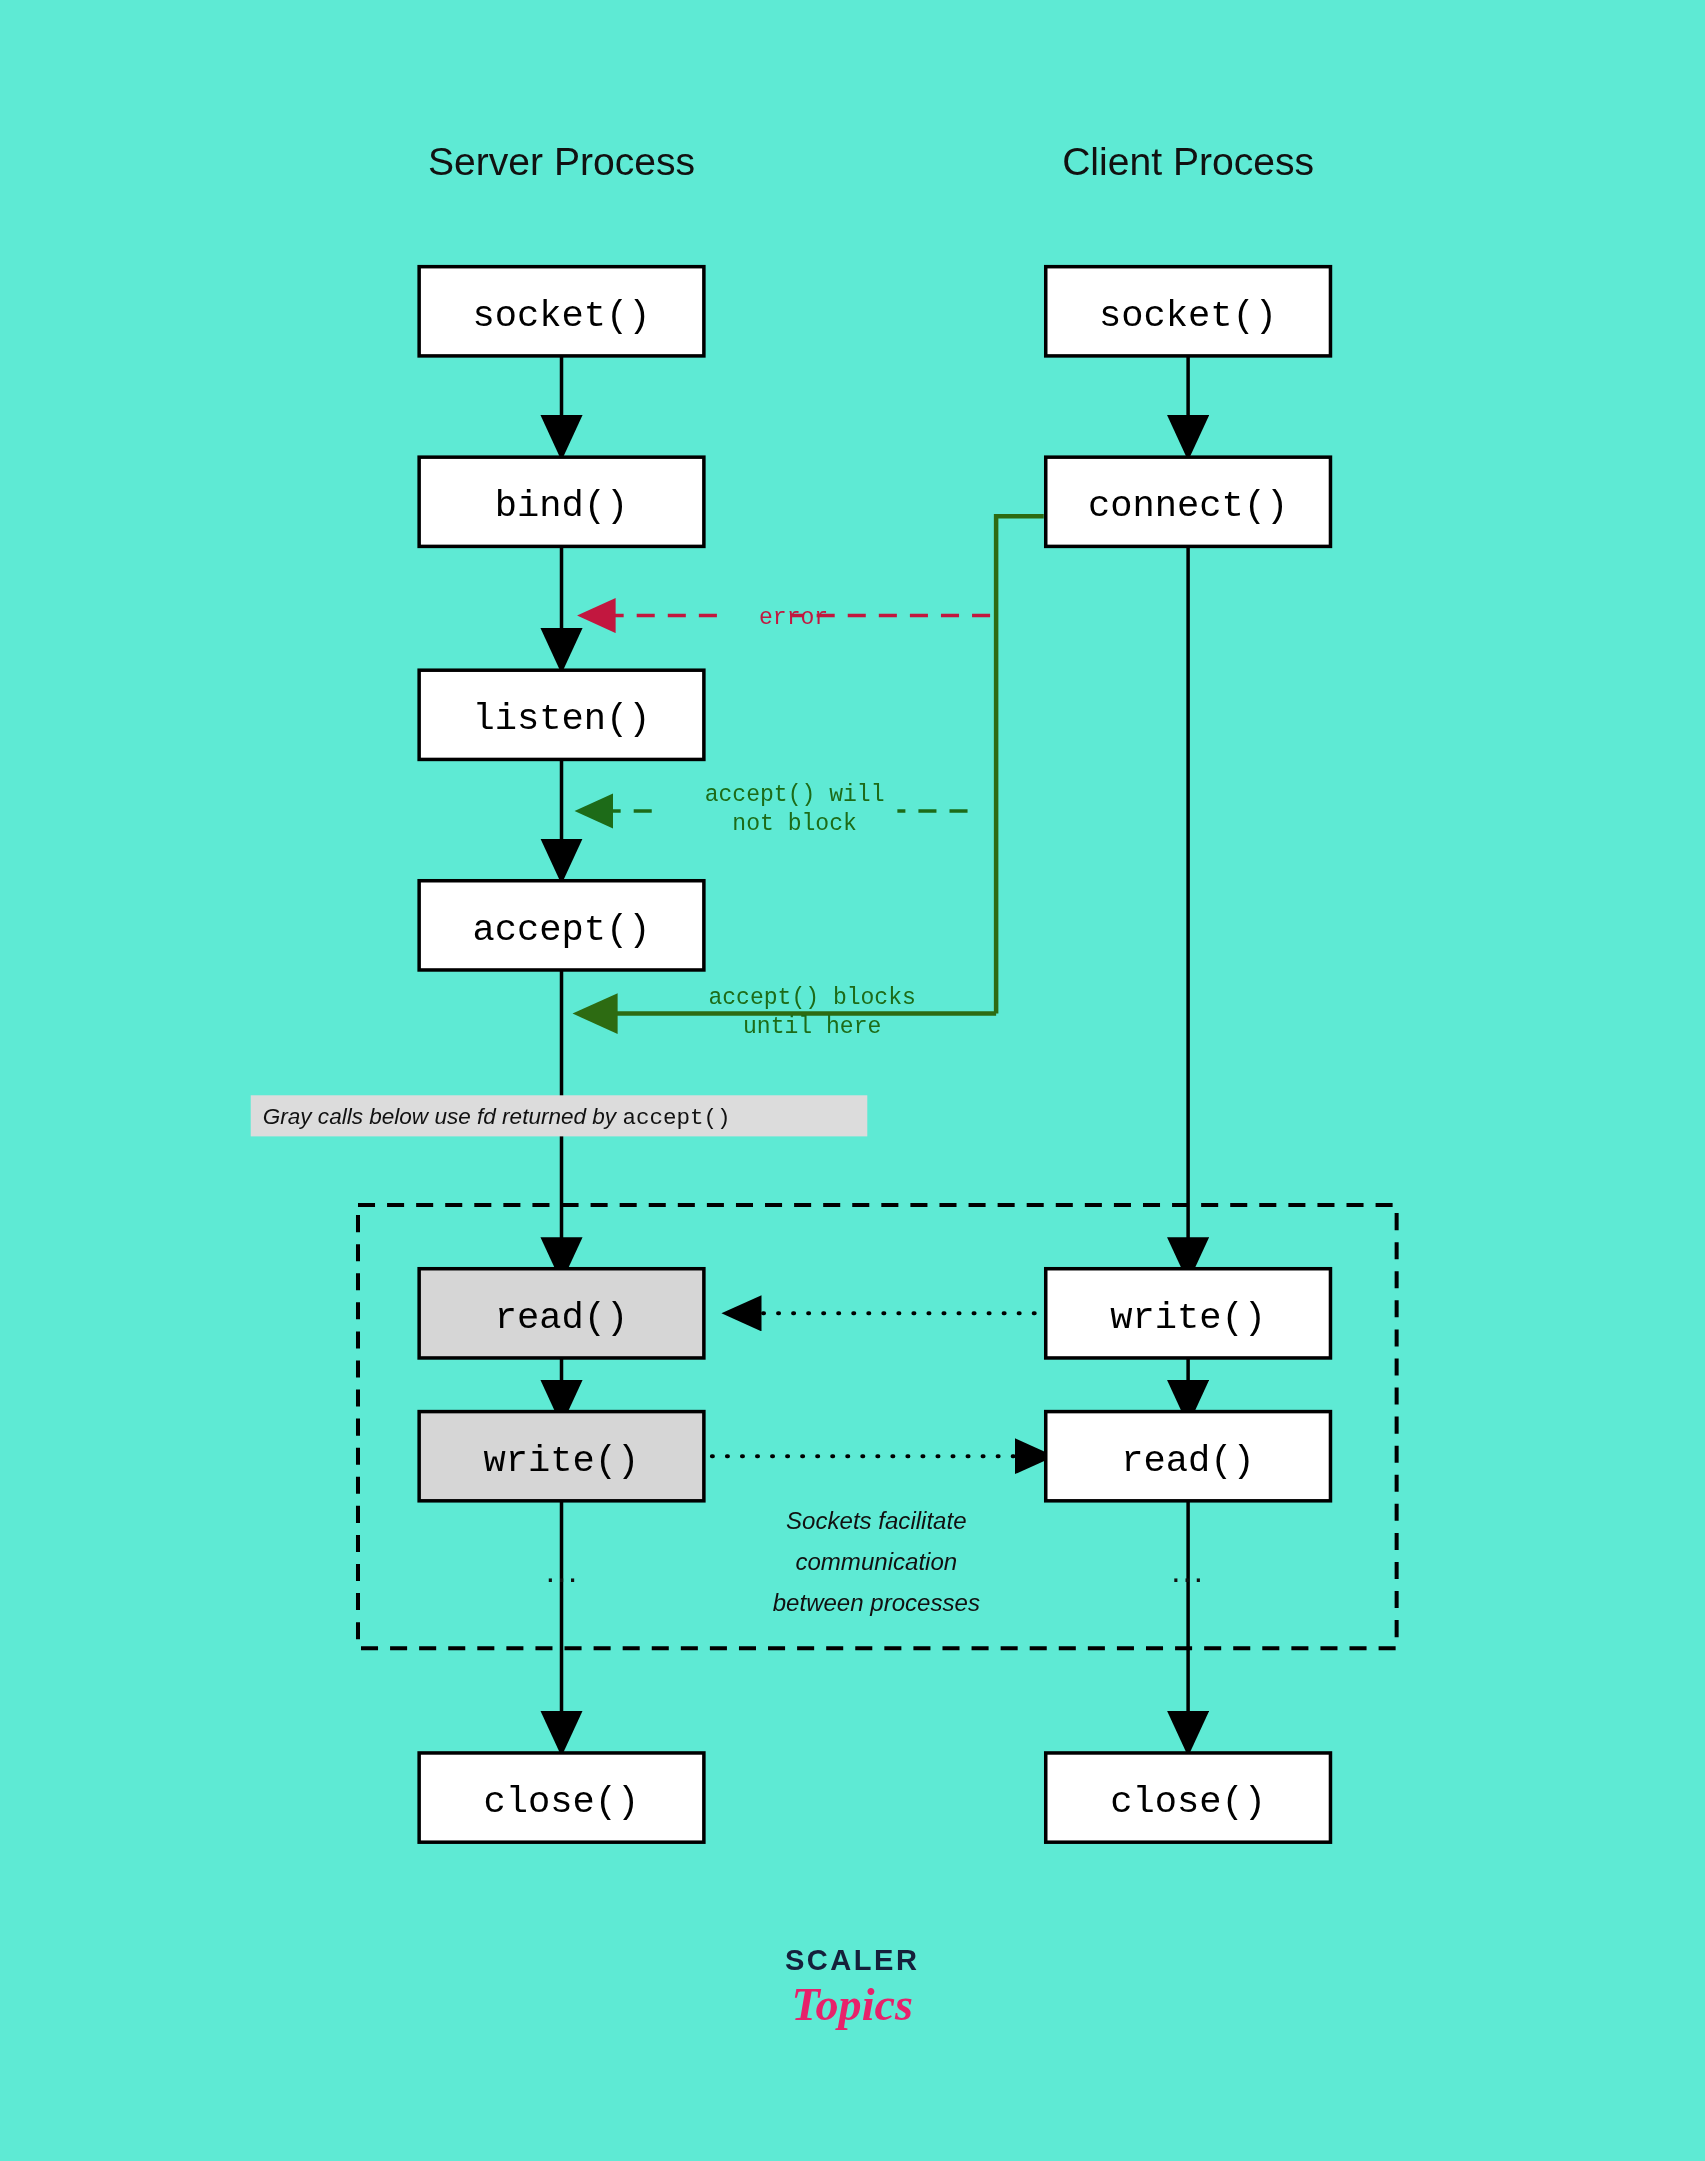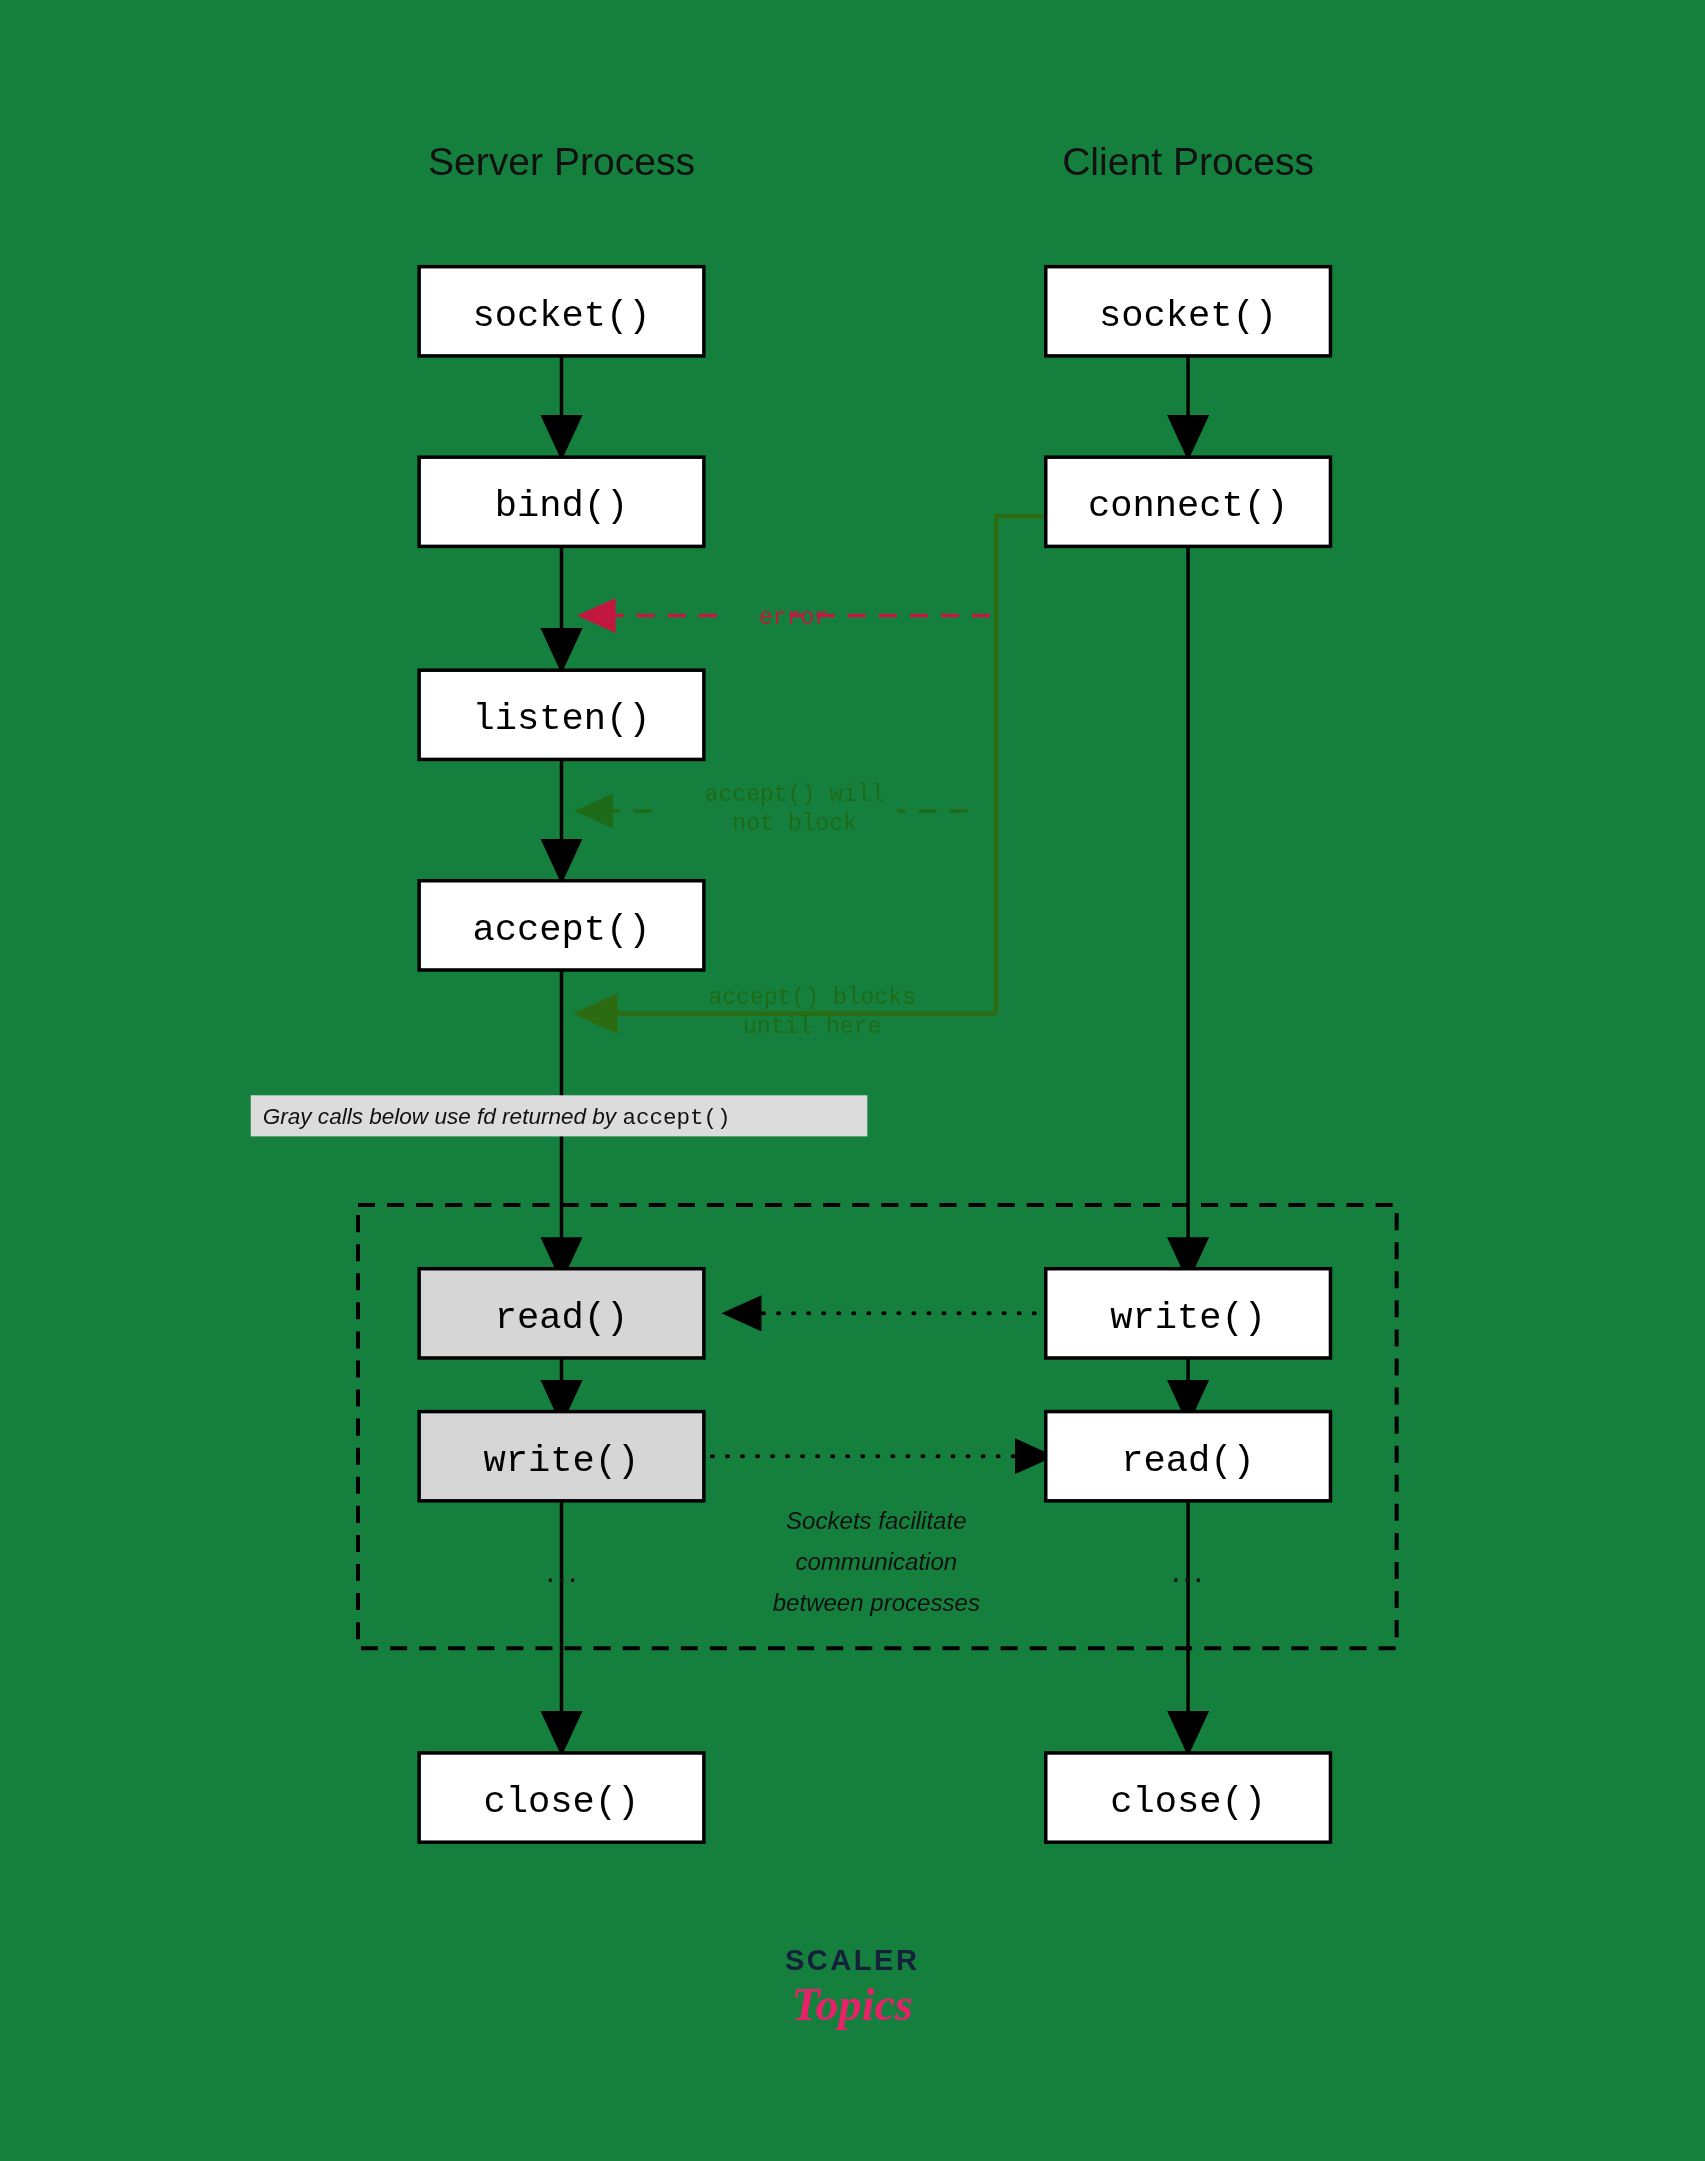--- a/index.html
+++ b/index.html
@@ -10,21 +10,21 @@
   body {
     width: 1705px;
     height: 2161px;
     font-family: "Liberation Sans", sans-serif;
     overflow: hidden;
   }
   #stage {
     position: relative;
     width: 1705px;
     height: 2161px;
-    background: #15803d;
+    background: #5eead4;
   }
   svg#diagram {
     position: absolute;
     left: 0;
     top: 0;
     width: 1705px;
     height: 2161px;
     display: block;
   }
   .col-title {

